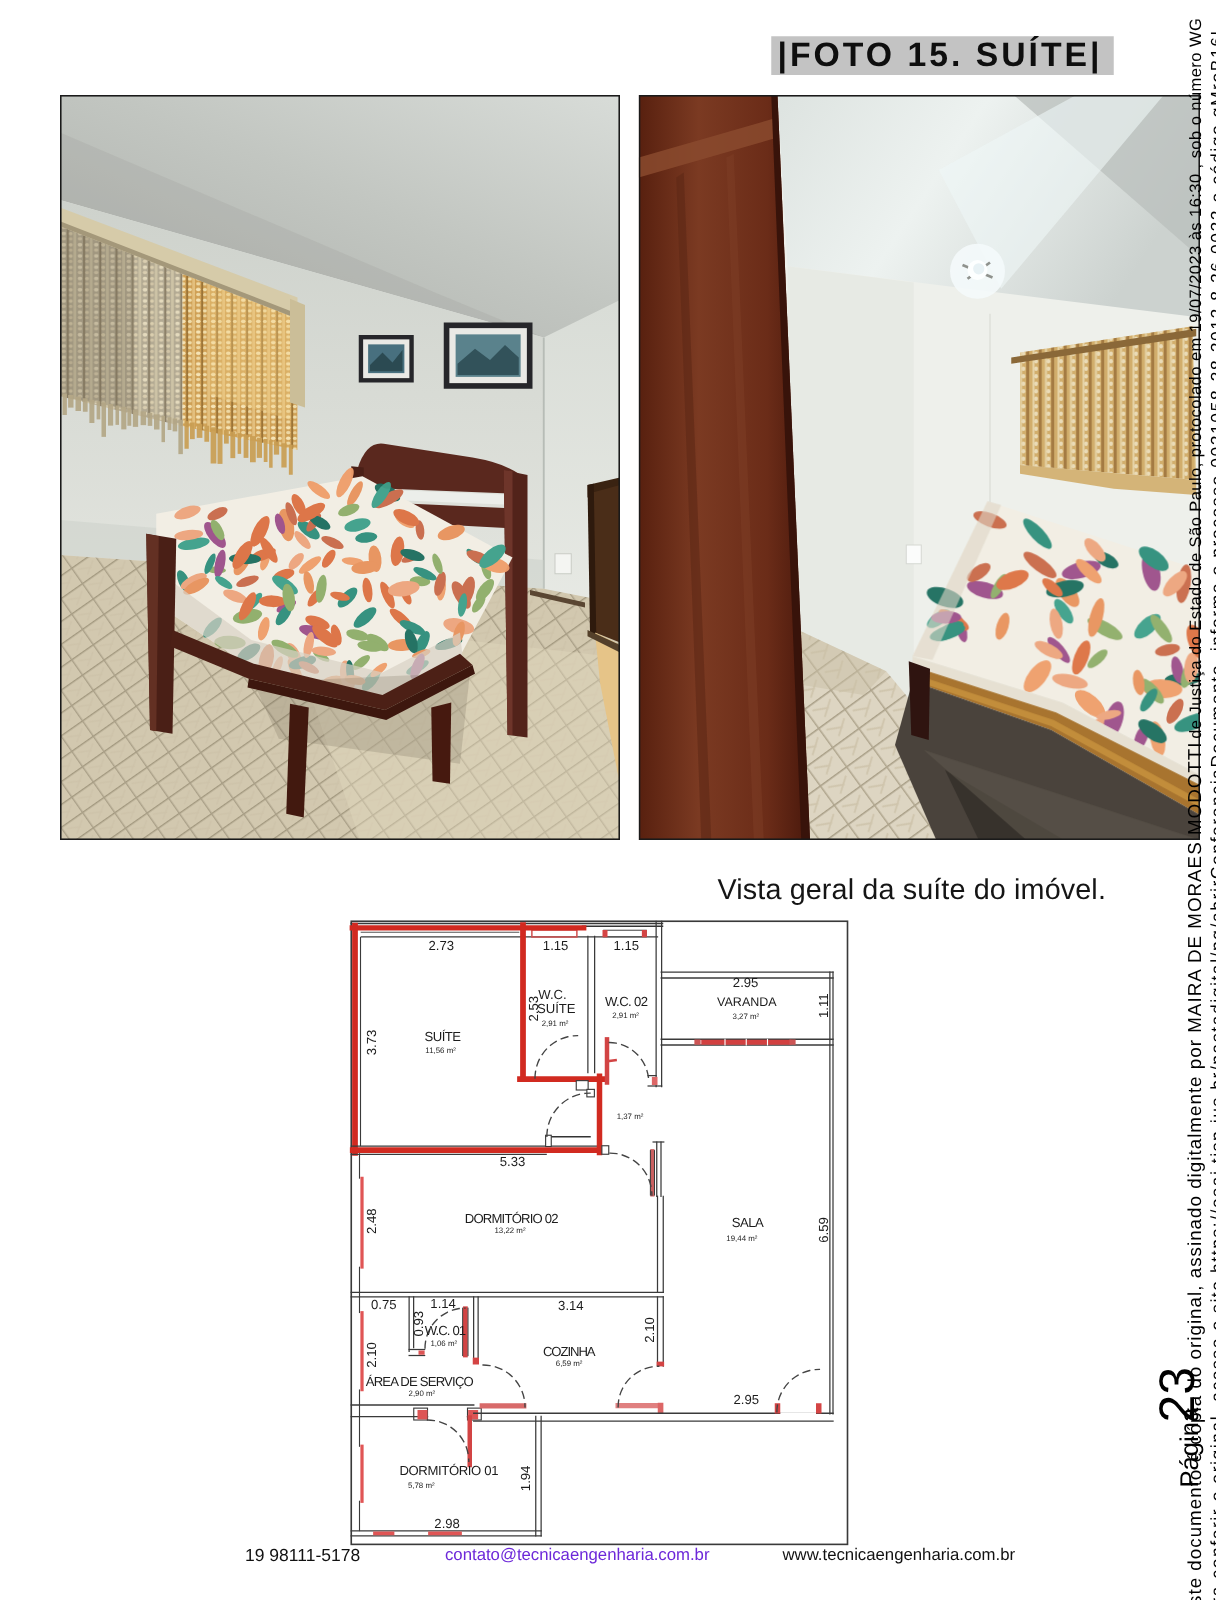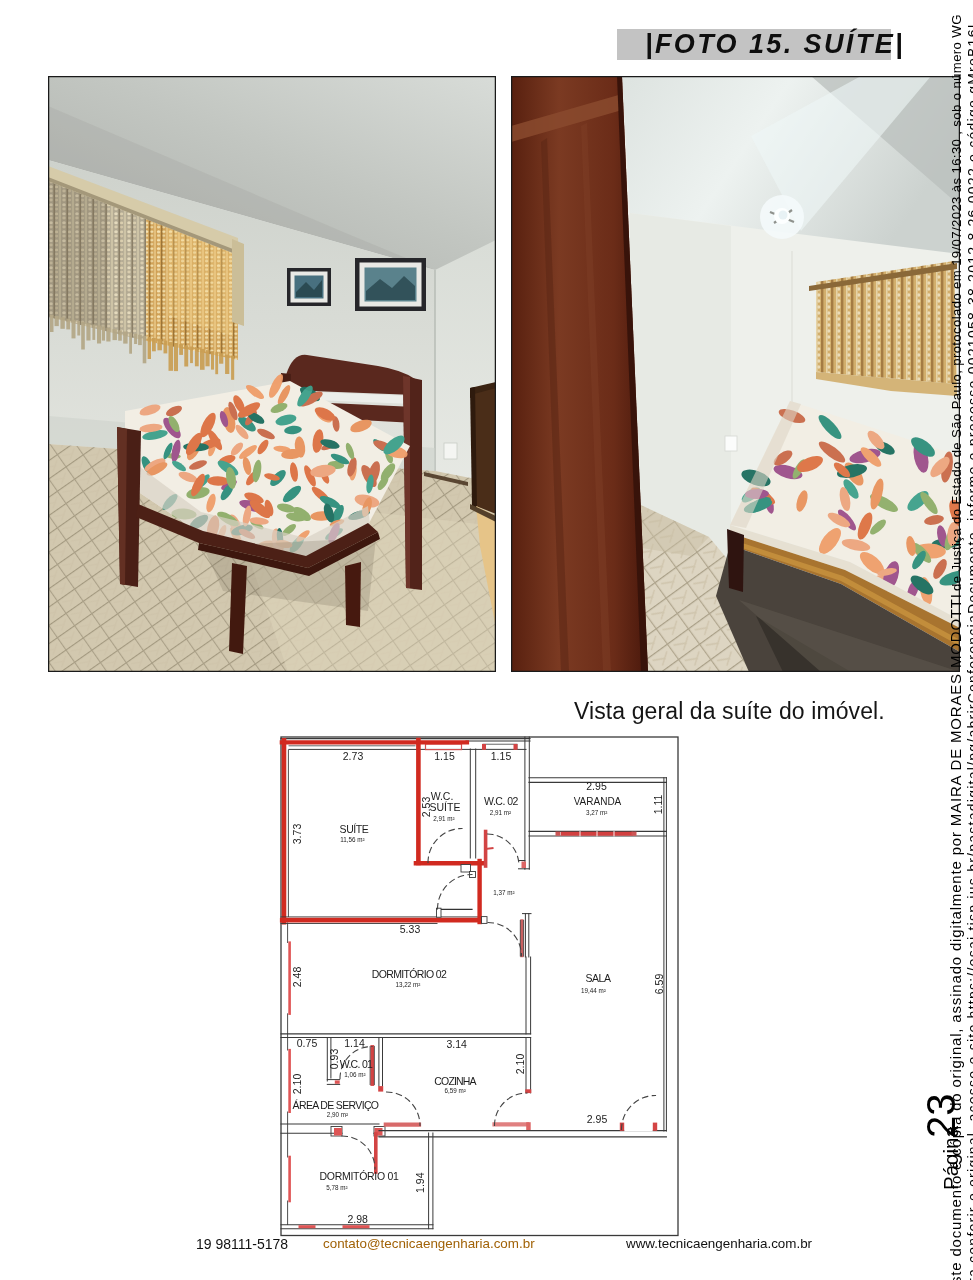--- a/index.html
+++ b/index.html
@@ -5,21 +5,21 @@
   html,body{margin:0;padding:0;background:#ffffff;}
   body{width:973px;height:1280px;position:relative;overflow:hidden;
        font-family:"Liberation Sans", sans-serif;}
   .abs{position:absolute;}
 </style>
 </head>
 <body>
 
 <div class="abs" style="left:617px;top:29px;width:274px;height:31px;background:#c3c3c3;"></div>
 
-<div class="abs" style="left:638px;top:29px;width:274px;height:31px;font-size:27px;font-weight:bold;color:#0e0e0e;letter-spacing:2.4px;line-height:31px;text-align:center;font-style:italic;">|FOTO 15. SUÍTE|</div>
+<div class="abs" style="left:615px;top:29px;width:274px;height:31px;font-size:27px;font-weight:bold;color:#0e0e0e;letter-spacing:2.4px;line-height:31px;text-align:center;">|FOTO 15. SUÍTE|</div>
 
 <div class="abs" style="left:48px;top:76px;width:448px;height:596px;">
 <svg width="448" height="596" viewBox="0 0 448 596" xmlns="http://www.w3.org/2000/svg">
   <defs>
     <linearGradient id="lceil" x1="0" y1="1" x2="1" y2="0">
       <stop offset="0" stop-color="#abaea9"></stop>
           <stop offset="0.55" stop-color="#c2c6c1"></stop>
           <stop offset="1" stop-color="#d8dcd8"></stop>
     </linearGradient>
     <linearGradient id="lwallL" x1="0" y1="0" x2="0" y2="1">
@@ -678,21 +678,21 @@
 
   <text x="424" y="1182.7" font-size="10.5" text-anchor="middle" transform="rotate(-90 424 1182.7)">1.94</text>
 
   <text x="357.7" y="1222.5" font-size="10.5" text-anchor="middle">2.98</text>
 </g>
 </svg>
 </div>
 
 <div class="abs" style="left:196px;top:1236px;font-size:14px;color:#111;">19 98111-5178</div>
 
-<div class="abs" style="left:323px;top:1236px;font-size:13.4px;color:#a16207;">contato@tecnicaengenharia.com.br</div>
+<div class="abs" style="left:356px;top:1236px;font-size:13.4px;color:#6d28d9;">contato@tecnicaengenharia.com.br</div>
 
 <div class="abs" style="left:602px;top:1236px;font-size:13.4px;color:#111;margin-left:24px;">www.tecnicaengenharia.com.br</div>
 
 <svg class="abs" style="left:0;top:0;" width="973" height="1280" viewBox="0 0 973 1280" xmlns="http://www.w3.org/2000/svg" font-family="Liberation Sans, sans-serif">
 
   <text transform="translate(961,1284) rotate(-90)" font-size="15px" letter-spacing="0.82" fill="#000">ste documento é cópia do original, assinado digitalmente por MAIRA DE MORAES MODOTTI</text>
 
   <text transform="translate(961,591) rotate(-90)" font-size="13.2px" letter-spacing="0.36" fill="#000">de Justiça do Estado de São Paulo, protocolado em 19/07/2023 às 16:30 , sob o número WG</text>
 
   <text transform="translate(978,1283) rotate(-90)" font-size="14px" letter-spacing="1.25" fill="#000">ra conferir o original, acesse o site https://esaj.tjsp.jus.br/pastadigital/pg/abrirConferenciaDocumento, informe o processo 0021058-38.2012.8.26.0022 e código gMroB16L.</text>

